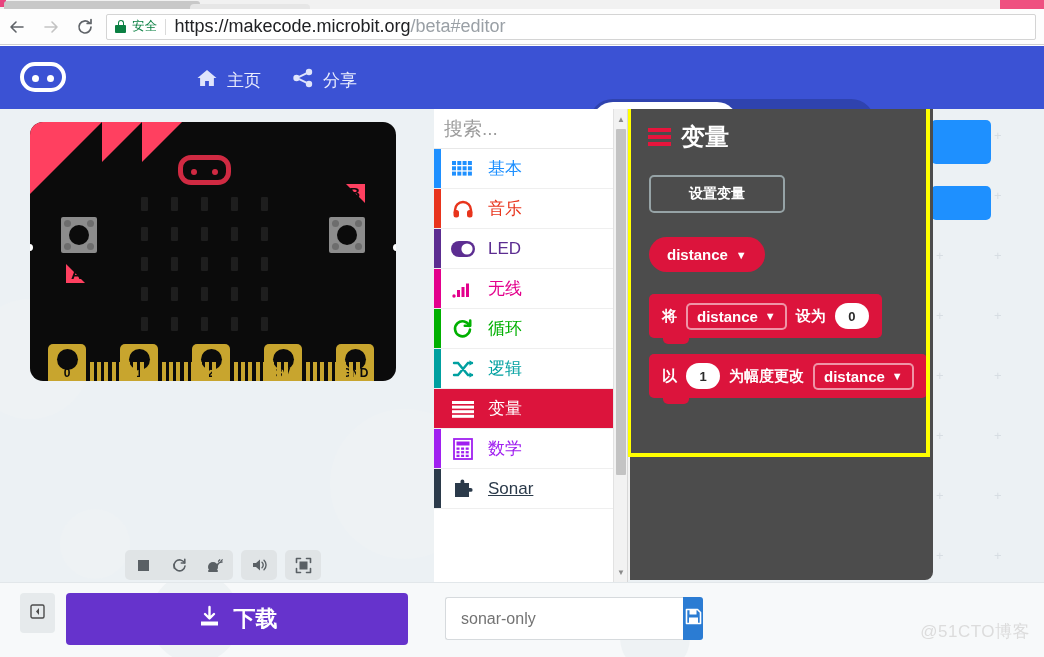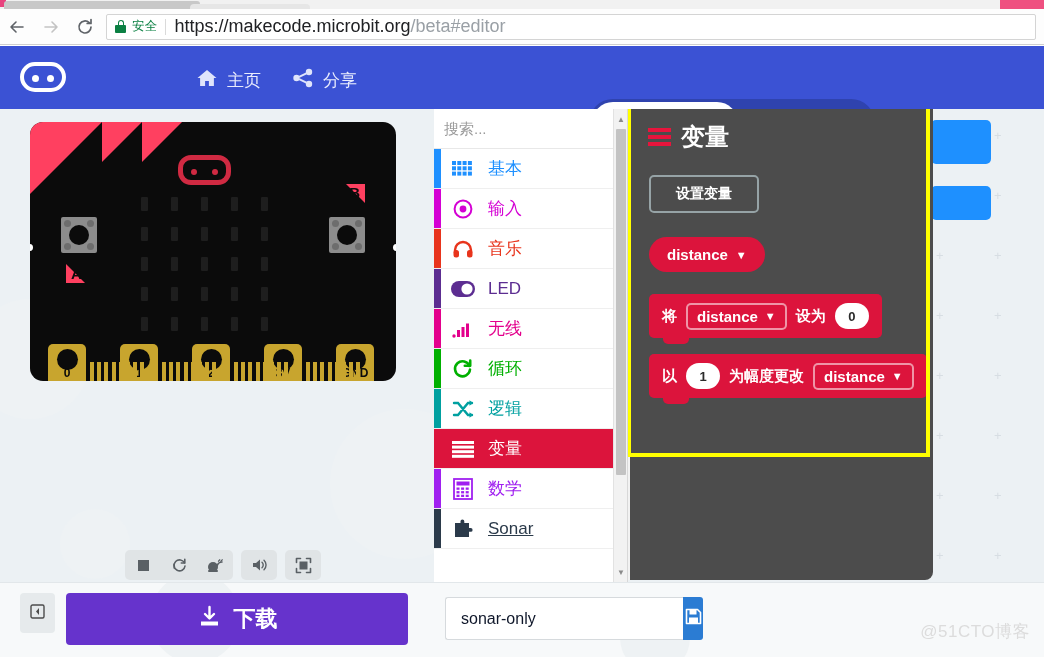--- a/index.html
+++ b/index.html
@@ -148,21 +148,21 @@
   .toolbox {
     position: absolute; left: 434px; top: 109px; width: 194px; height: 473px;
     background: #fff; border-right: 1px solid #d8d8d8;
   }
   .search-row {
     position: absolute; left: 0; top: 0; width: 180px; height: 40px;
     display: flex; align-items: center; padding: 0 10px; gap: 4px;
     border-bottom: 1px solid #e8e8e8; background: #fff;
   }
   .search-input {
-    flex: 1; border: none; outline: none; font-size: 15px; color: #7b7b7b;
+    flex: 1; border: none; outline: none; font-size: 19px; color: #7b7b7b;
     font-family: "Liberation Sans", sans-serif; background: transparent;
   }
   .search-input::placeholder { color: #9b9b9b; }
   .cat-list { position: absolute; left: 0; top: 40px; width: 180px; bottom: 0; overflow: hidden; }
   .cat {
     position: relative; height: 40px; display: flex; align-items: center; gap: 13px;
     padding-left: 17px; border-bottom: 1px solid #efefef; background: #fff;
   }
   .cat .stripe { position: absolute; left: 0; top: 0; width: 7px; height: 100%; }
   .cat .cat-ico { width: 24px; display: flex; align-items: center; justify-content: center; }
@@ -192,21 +192,21 @@
   }
   .flyout-hl {
     position: absolute; left: -3px; top: 0px; width: 303px; height: 348px;
     border: 4px solid #ffff00; border-top: none;
   }
   .fl-head { position: absolute; left: 18px; top: 12px; display: flex; align-items: center; gap: 10px; }
   .fl-head .ico { display: flex; flex-direction: column; gap: 3px; }
   .fl-head .ico i { display: block; width: 23px; height: 4px; background: #e8143c; }
   .fl-head .ttl { color: #fff; font-size: 24px; font-weight: bold; }
   .fl-makebtn {
-    position: absolute; left: 19px; top: 66px; width: 110px; height: 38px;
+    position: absolute; left: 19px; top: 66px; width: 136px; height: 38px;
     border: 2px solid #96a3a6; border-radius: 5px;
     display: flex; align-items: center; justify-content: center;
     color: #fff; font-size: 14px; font-weight: bold;
   }
   .blk { position: absolute; background: #dc143c; color: #fff; }
   .blk-round {
     left: 19px; top: 128px; height: 35px; border-radius: 18px;
     display: flex; align-items: center; padding: 0 18px; gap: 8px;
     font-size: 15px; font-weight: bold;
   }
@@ -250,21 +250,21 @@
   }
   .download-btn {
     position: absolute; left: 66px; top: 593px; width: 342px; height: 52px;
     background: #6633cc; border-radius: 4px; color: #fff;
     display: flex; align-items: center; justify-content: center; gap: 12px;
     font-size: 22px; font-weight: bold;
   }
   .proj-wrap { position: absolute; left: 445px; top: 597px; width: 258px; height: 43px; display: flex; }
   .proj-input {
     flex: 1; border: 1px solid #d6dadd; border-right: none; background: #fff;
-    padding: 0 15px; font-size: 16px; color: #0f172a; outline: none;
+    padding: 0 15px; font-size: 16px; color: #737373; outline: none;
     font-family: "Liberation Sans", sans-serif; border-radius: 3px 0 0 3px;
   }
   .proj-save {
     width: 44px; background: #2b7cd3; border-radius: 0 3px 3px 0;
     display: flex; align-items: center; justify-content: center; color: #fff;
   }
   .watermark {
     position: absolute; right: 14px; bottom: 14px;
     font-size: 17px; color: #dcdcdc; letter-spacing: .5px;
   }
@@ -542,30 +542,20 @@
               <rect x="5.3" y="6.3" width="4" height="4" fill="#1e90ff"></rect>
               <rect x="10.6" y="6.3" width="4" height="4" fill="#1e90ff"></rect>
               <rect x="15.899999999999999" y="6.3" width="4" height="4" fill="#1e90ff"></rect>
               <rect x="0" y="11.6" width="4" height="4" fill="#1e90ff"></rect>
               <rect x="5.3" y="11.6" width="4" height="4" fill="#1e90ff"></rect>
               <rect x="10.6" y="11.6" width="4" height="4" fill="#1e90ff"></rect>
               <rect x="15.899999999999999" y="11.6" width="4" height="4" fill="#1e90ff"></rect>
             </svg>
           </span>
           <span class="cat-lbl" style="color: rgb(30, 144, 255);">基本</span>
-        </div>
-        <div class="cat">
-          <span class="stripe" style="background: rgb(212, 0, 212);"></span>
-          <span class="cat-ico">
-            <svg width="22" height="22" viewBox="0 0 22 22">
-              <circle cx="11" cy="11" r="8.4" stroke="#d400d4" stroke-width="2" fill="none"></circle>
-              <circle cx="11" cy="11" r="3.4" fill="#d400d4"></circle>
-            </svg>
-          </span>
-          <span class="cat-lbl" style="color: rgb(212, 0, 212);">输入</span>
         </div>
         <div class="cat">
           <span class="stripe" style="background: rgb(232, 52, 28);"></span>
           <span class="cat-ico">
             <svg width="22" height="20" viewBox="0 0 22 20">
               <path d="M3 14V11a8 8 0 0 1 16 0v3" stroke="#e8341c" stroke-width="2.4" fill="none" stroke-linecap="round"></path>
               <rect x="1.5" y="11" width="5.5" height="7.5" rx="2.5" fill="#e8341c"></rect>
               <rect x="15" y="11" width="5.5" height="7.5" rx="2.5" fill="#e8341c"></rect>
             </svg>
           </span>

